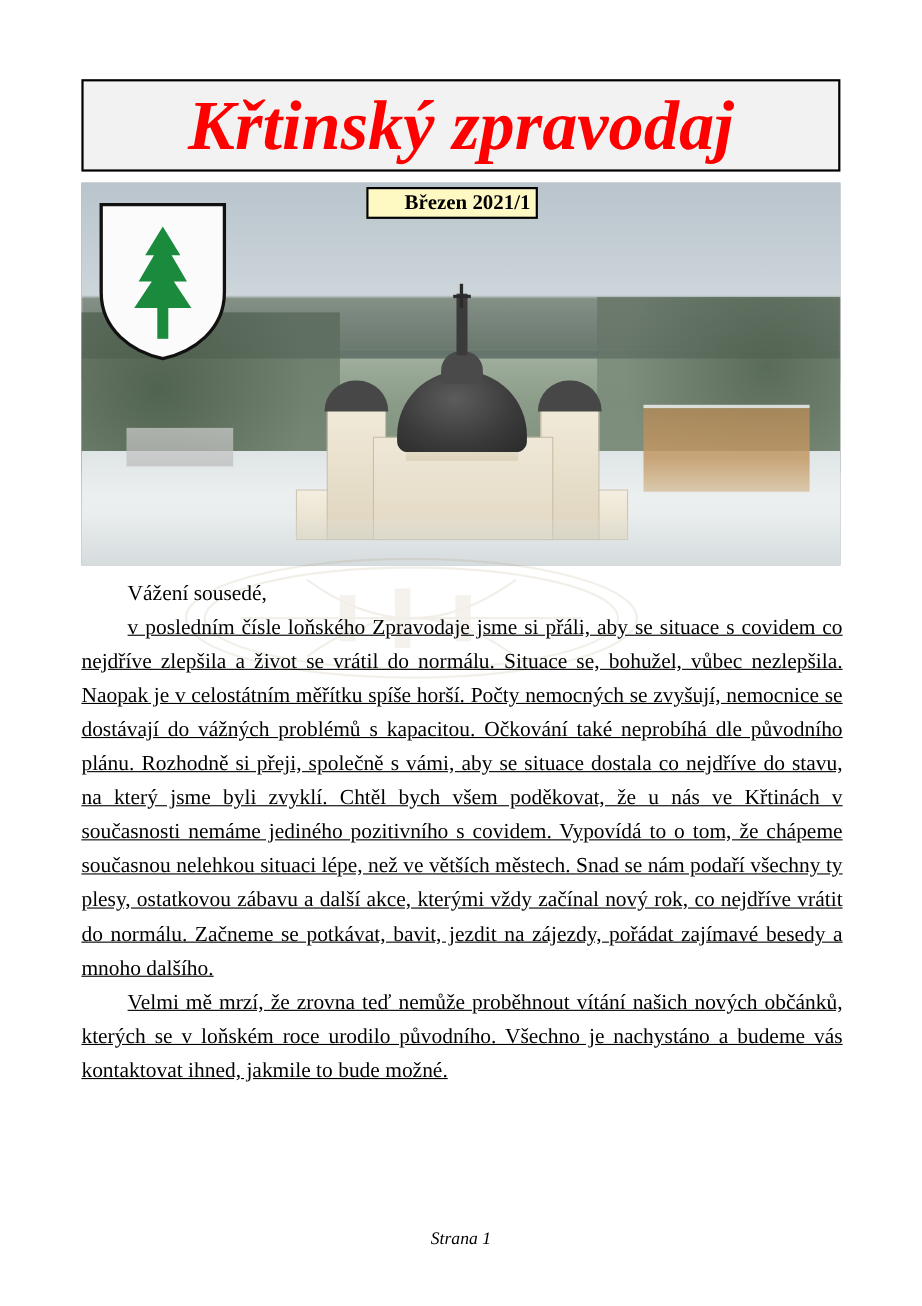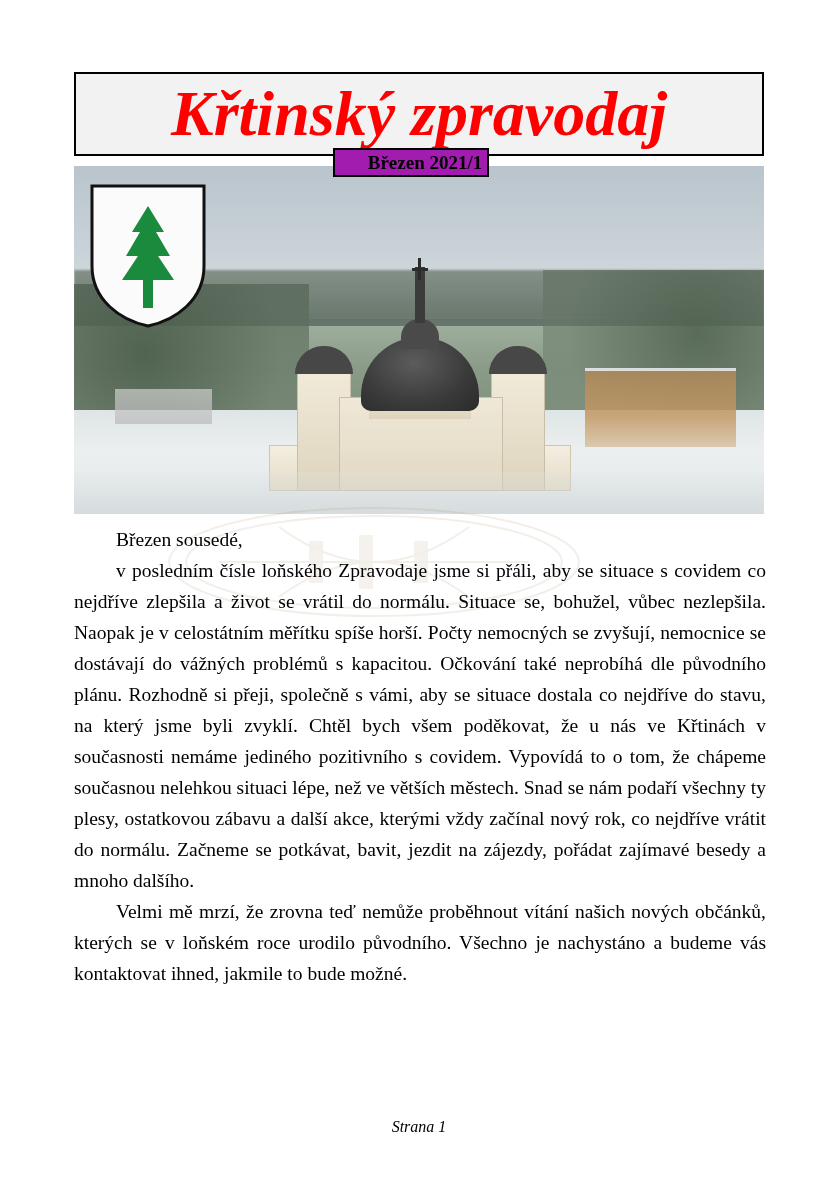--- a/index.html
+++ b/index.html
@@ -45,25 +45,25 @@
     line-height: 1;
     color: #ff0000;
     letter-spacing: 0px;
     white-space: nowrap;
   }
 
   
   .issue-badge {
     position: absolute;
     left: 333px;
-    top: 148px;
+    top: 170px;
     width: 156px;
     height: 29px;
     border: 2px solid #000000;
-    background: #a21caf;
+    background: #fef9c3;
     display: flex;
     align-items: center;
     justify-content: center;
     box-sizing: border-box;
     z-index: 5;
     padding-left: 28px;
   }
   .issue-badge span {
     font-family: "Liberation Serif", serif;
     font-weight: bold;
@@ -248,20 +248,21 @@
     line-height: 31px;
     text-align: justify;
     text-justify: inter-word;
     hyphens: none;
   }
   .article p.indent {
     text-indent: 42px;
   }
   .article p + p {
     margin-top: 0;
+    text-decoration: underline;
   }
 
   
   .footer {
     position: absolute;
     left: 0;
     top: 1118px;
     width: 838px;
     text-align: center;
   }
@@ -334,21 +335,21 @@
       </g>
       <g fill="#8a6a33" opacity="0.8">
         <rect x="150" y="36" width="14" height="42"></rect>
         <rect x="200" y="30" width="14" height="54"></rect>
         <rect x="255" y="36" width="14" height="42"></rect>
       </g>
     </svg>
   </div>
 
   <div class="article">
-    <p class="indent">Březen sousedé,</p>
+    <p class="indent">Vážení sousedé,</p>
     <p class="indent">v posledním čísle loňského Zpravodaje jsme si přáli, aby se situace s covidem co nejdříve zlepšila a život se vrátil do normálu. Situace se, bohužel, vůbec nezlepšila. Naopak je v celostátním měřítku spíše horší. Počty nemocných se zvyšují, nemocnice se dostávají do vážných problémů s kapacitou. Očkování také neprobíhá dle původního plánu. Rozhodně si přeji, společně s vámi, aby se situace dostala co nejdříve do stavu, na který jsme byli zvyklí. Chtěl bych všem poděkovat, že u nás ve Křtinách v současnosti nemáme jediného pozitivního s covidem. Vypovídá to o tom, že chápeme současnou nelehkou situaci lépe, než ve větších městech. Snad se nám podaří všechny ty plesy, ostatkovou zábavu a další akce, kterými vždy začínal nový rok, co nejdříve vrátit do normálu. Začneme se potkávat, bavit, jezdit  na zájezdy, pořádat zajímavé besedy a mnoho dalšího.</p>
     <p class="indent">Velmi mě mrzí, že zrovna teď nemůže proběhnout vítání našich nových občánků, kterých se v loňském roce urodilo původního. Všechno je nachystáno a budeme vás kontaktovat ihned, jakmile to bude možné.</p>
   </div>
 
   <div class="footer">
     <span>Strana 1</span>
   </div>
 
 </div>
 

